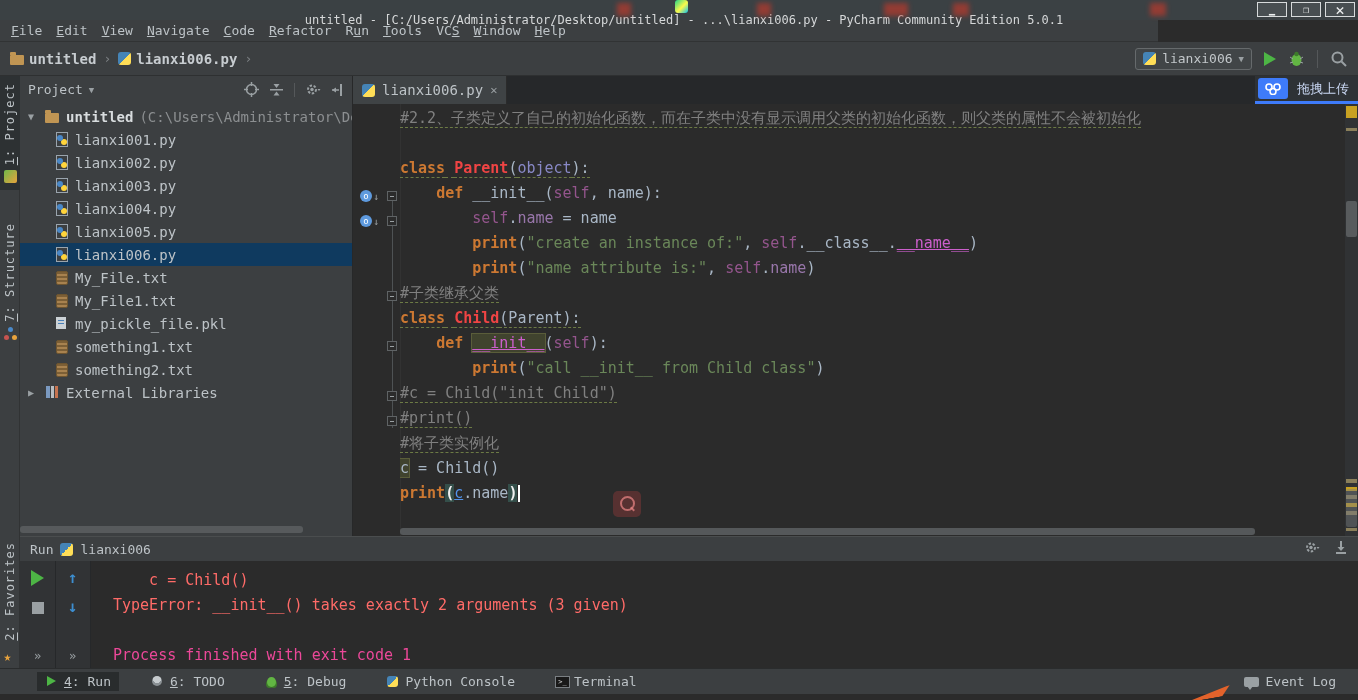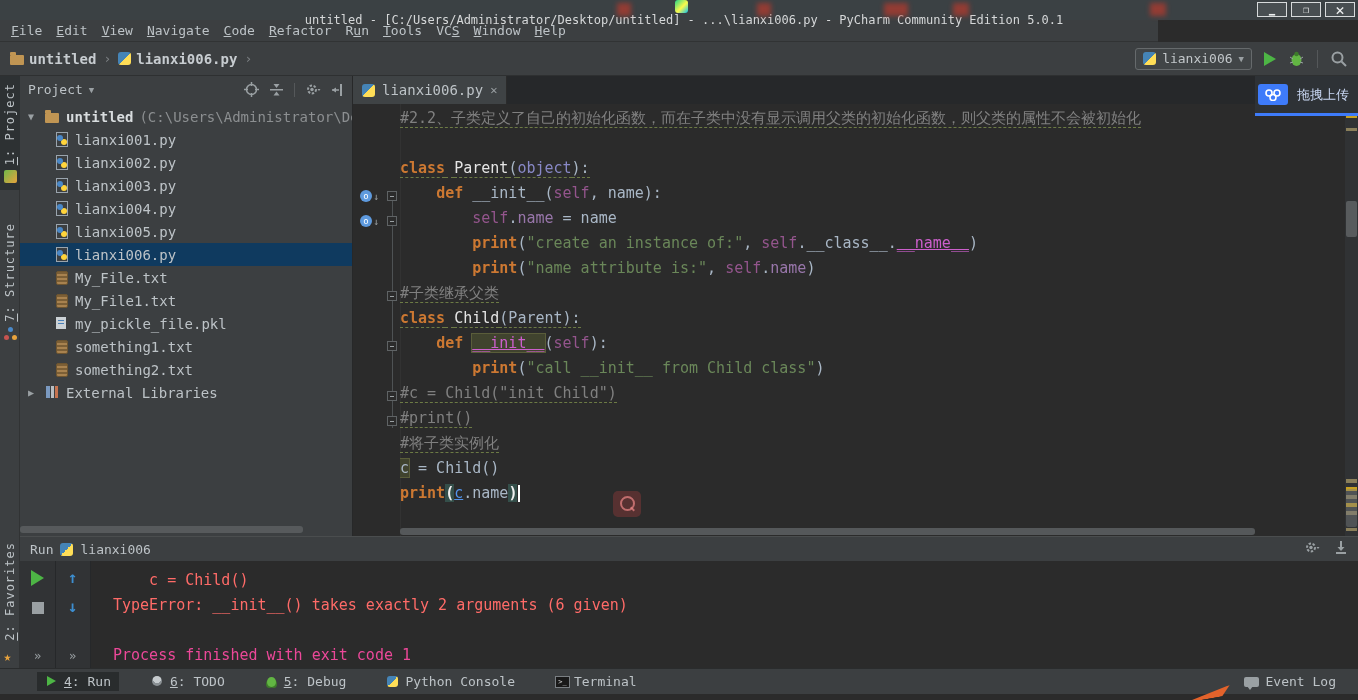--- a/index.html
+++ b/index.html
@@ -88,39 +88,39 @@
   .ficon.lib::before{content:'';position:absolute;left:1px;top:1px;width:12px;height:12px;
         background:linear-gradient(90deg,#7a99c0 0 4px,#3c3f41 4px 5px,#b9bec2 5px 8px,#3c3f41 8px 9px,#c77450 9px 12px);}
   .pscroll{position:absolute;left:0;bottom:3px;height:7px;width:283px;background:#5a5d5f;border-radius:3px;opacity:.9;}
 
   
   #editor{position:absolute;left:353px;top:76px;width:1005px;height:460px;background:#2b2b2b;overflow:hidden;}
   .tabbar{position:absolute;left:0;top:0;right:0;height:28px;background:#26282a;display:flex;}
   .tab{height:28px;background:#3f4345;display:flex;align-items:center;gap:7px;padding:0 9px;
        color:#bdc3c7;font-size:14px;box-sizing:border-box;border-right:1px solid #2b2b2b;}
   .tab-close{color:#9aa0a3;font-size:12px;}
-  .upload-ov{position:absolute;right:0;top:0;width:103px;height:40px;background:#2e3236;
+  .upload-ov{position:absolute;right:0;top:0;width:103px;height:28px;background:#2e3236;
        display:flex;align-items:center;border-bottom:3px solid #3e7bfa;box-sizing:border-box;z-index:5;}
   .upbtn-icon{width:30px;height:21px;background:#3e7bfa;border-radius:3px;margin-left:3px;
        display:flex;align-items:center;justify-content:center;flex:none;}
   .upbtn-label{color:#c8d6f2;font-size:13px;margin-left:9px;}
 
   .gutter{position:absolute;left:0;top:28px;bottom:0;width:47px;background:#2b2b2b;border-right:1px solid #323232;}
   .foldline{position:absolute;left:39px;top:92px;height:232px;width:1px;background:#4e5254;}
   .fold{position:absolute;left:34px;width:10px;height:10px;border:1px solid #5f6365;background:#2b2b2b;box-sizing:border-box;}
   .fold::before{content:'';position:absolute;left:2px;top:4px;width:4px;height:1px;background:#9aa0a3;}
   .ov{position:absolute;left:7px;display:flex;align-items:center;gap:1px;}
   .ov .c{width:12px;height:12px;border-radius:50%;background:#5e9ade;color:#fff;font-size:9px;
          line-height:12px;text-align:center;}
   .ov .a{color:#9aa0a3;font-size:10px;}
 
   .code{position:absolute;left:47px;top:28px;right:13px;bottom:10px;overflow:hidden;padding-top:2px;}
   .cline{white-space:pre;height:25px;line-height:25px;font-size:15px;color:#a9b7c6;}
   .kw{color:#cc7832;font-weight:bold;margin-top:20px;}
-  .cls{color:#e5e5e5;font-weight:normal;}
+  .cls{color:#ef4444;font-weight:bold;}
   .pur{color:#8888c6;}
   .slf{color:#94558d;}
   .attr{color:#9876aa;}
   .str{color:#6a8759;}
   .com{color:#808080;}
   .mag{color:#cb5fcb;text-decoration:underline;}
   .wavy{border-bottom:1px dashed #6c7a45;}
   .hlbox{background:#40432e;box-shadow:0 0 0 1px #5a5d3a;}
   .match{background:#344f4a;color:#f0f0f0;font-weight:bold;}
   .link{color:#5394ec;text-decoration:underline;}
@@ -501,21 +501,21 @@
     <div class="rcol c2">
       <span class="rarrow up">↑</span>
       <span class="rarrow down">↓</span>
       <span class="rmore">»</span>
     </div>
   </div>
   <div class="rout">
 
       <div class="rline err">    c = Child()</div>
 
-      <div class="rline err">TypeError: __init__() takes exactly 2 arguments (6 given)</div>
+      <div class="rline err">TypeError: __init__() takes exactly 2 arguments (3 given)</div>
 
       <div class="rline out"></div>
 
       <div class="rline out">Process finished with exit code 1</div>
     </div>
 </div>
 
 <div id="statusbar">
   <span style="display:flex;align-items:center;gap:24px;margin-left:11px;">
 

